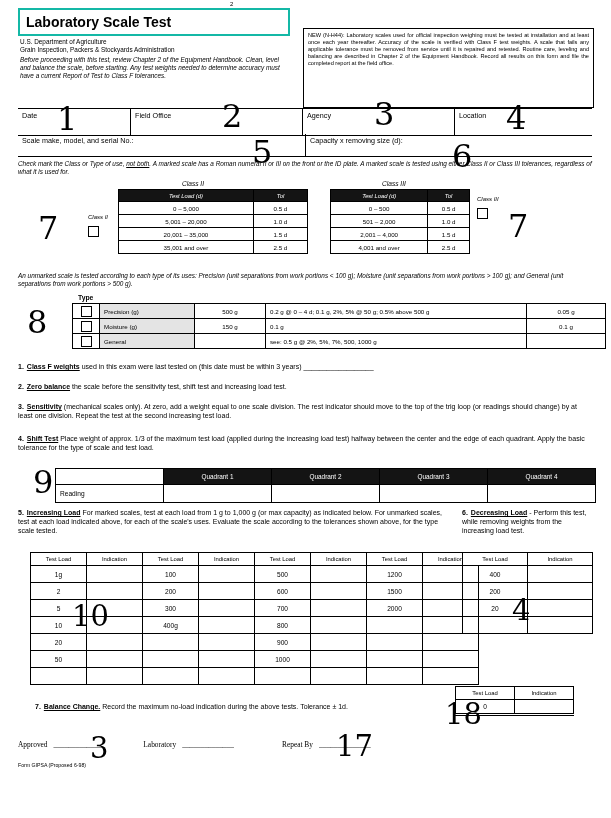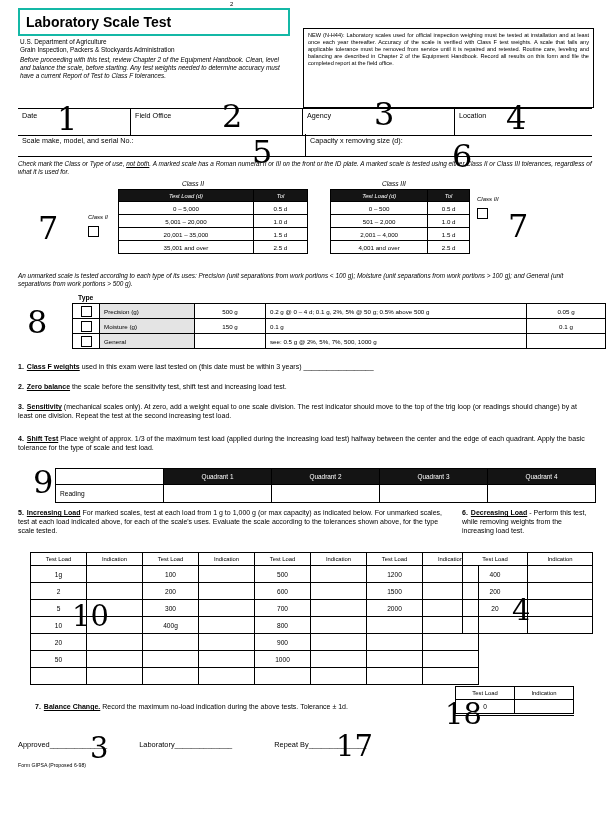--- a/index.html
+++ b/index.html
@@ -64,21 +64,21 @@
   .grid-table td{border:1px solid #000;font-size:6.6px;height:16px;text-align:center;padding:0 2px;}
   .inc-table{position:absolute;left:30px;top:552px;}
   .inc-table th,.inc-table td{width:51px;}
   .dec-table{position:absolute;left:462px;top:552px;}
   .dec-table th,.dec-table td{width:60px;}
   .bal-table{position:absolute;left:455px;top:686px;border-bottom:3px double #000;}
   .bal-table th,.bal-table td{width:54px;}
   .bal-table td{height:13px;}
 
   .sign-row{left:18px;top:740px;width:574px;font-size:7.4px;}
-  .sign-row span{margin-right:0;}
+  .sign-row span{margin-right:6px;font-family:Liberation Serif, serif;}
   .footer{left:18px;top:762px;font-size:5.2px;}
 
   .ann{position:absolute;font-family:"DejaVu Serif",serif;font-size:32px;line-height:1;
        color:#000;z-index:5;}
   .ann.sm{font-size:29px;}
 </style>
 </head>
 <body>
 
 <div class="page">

